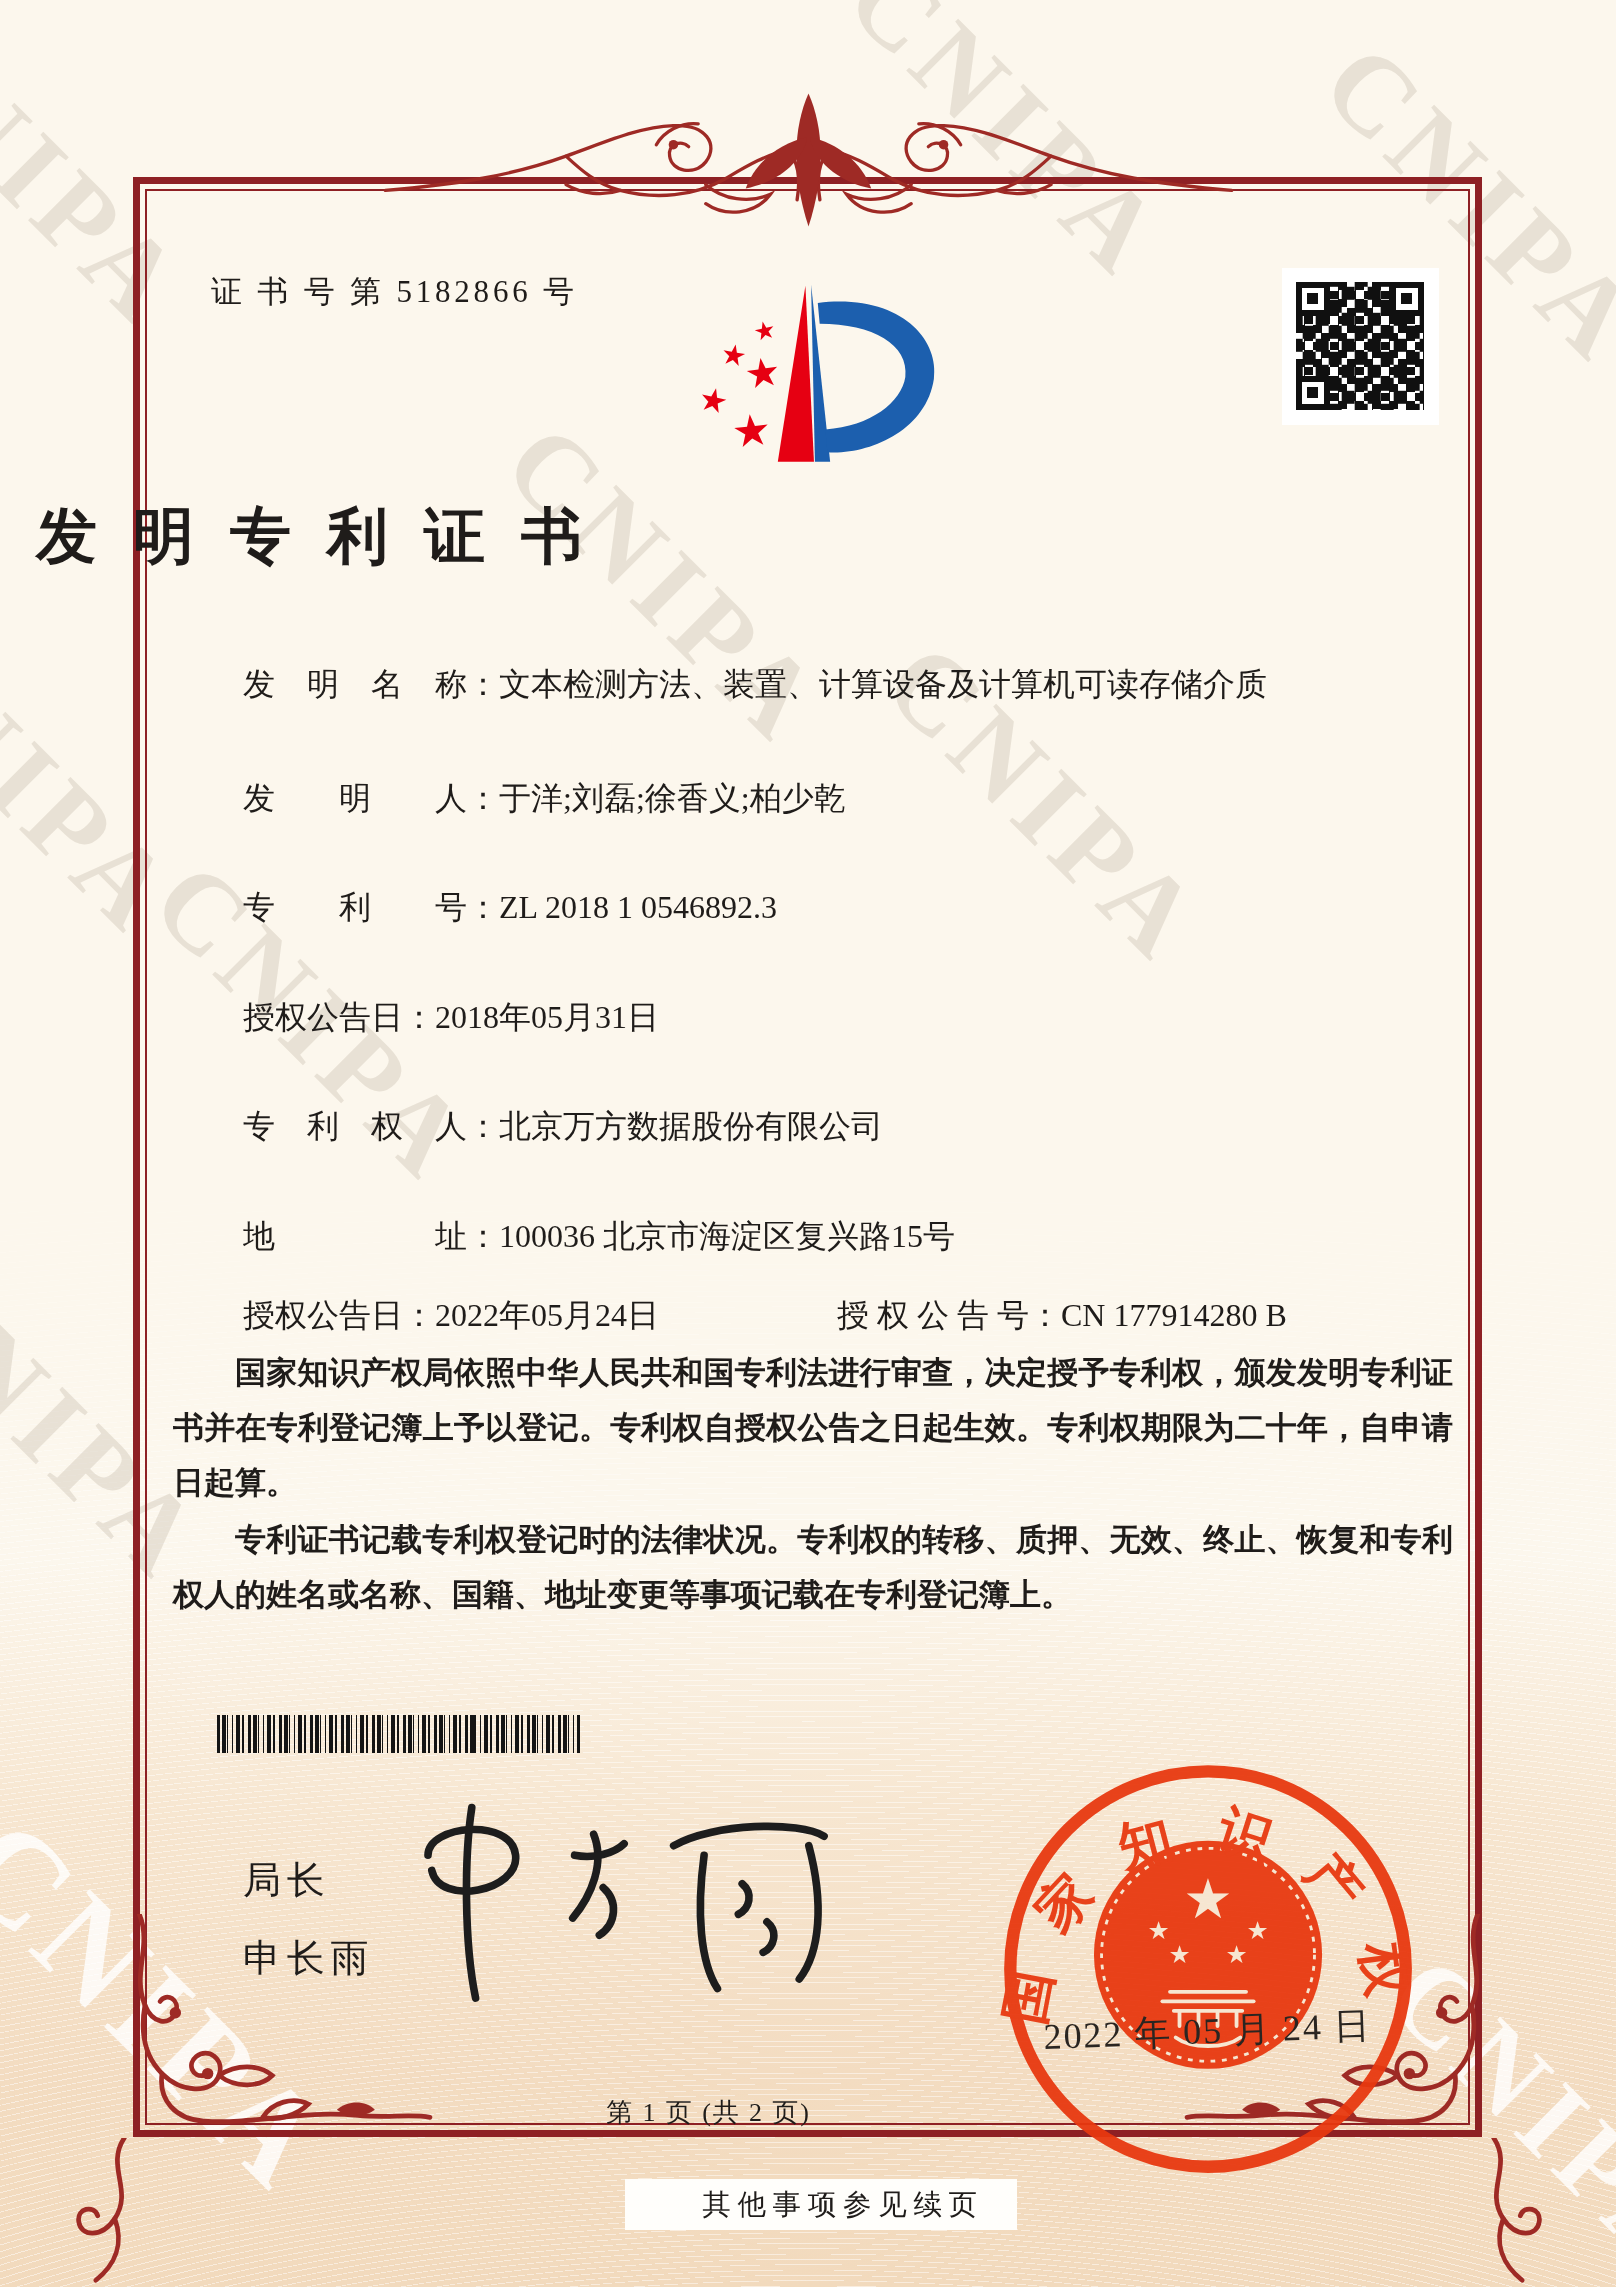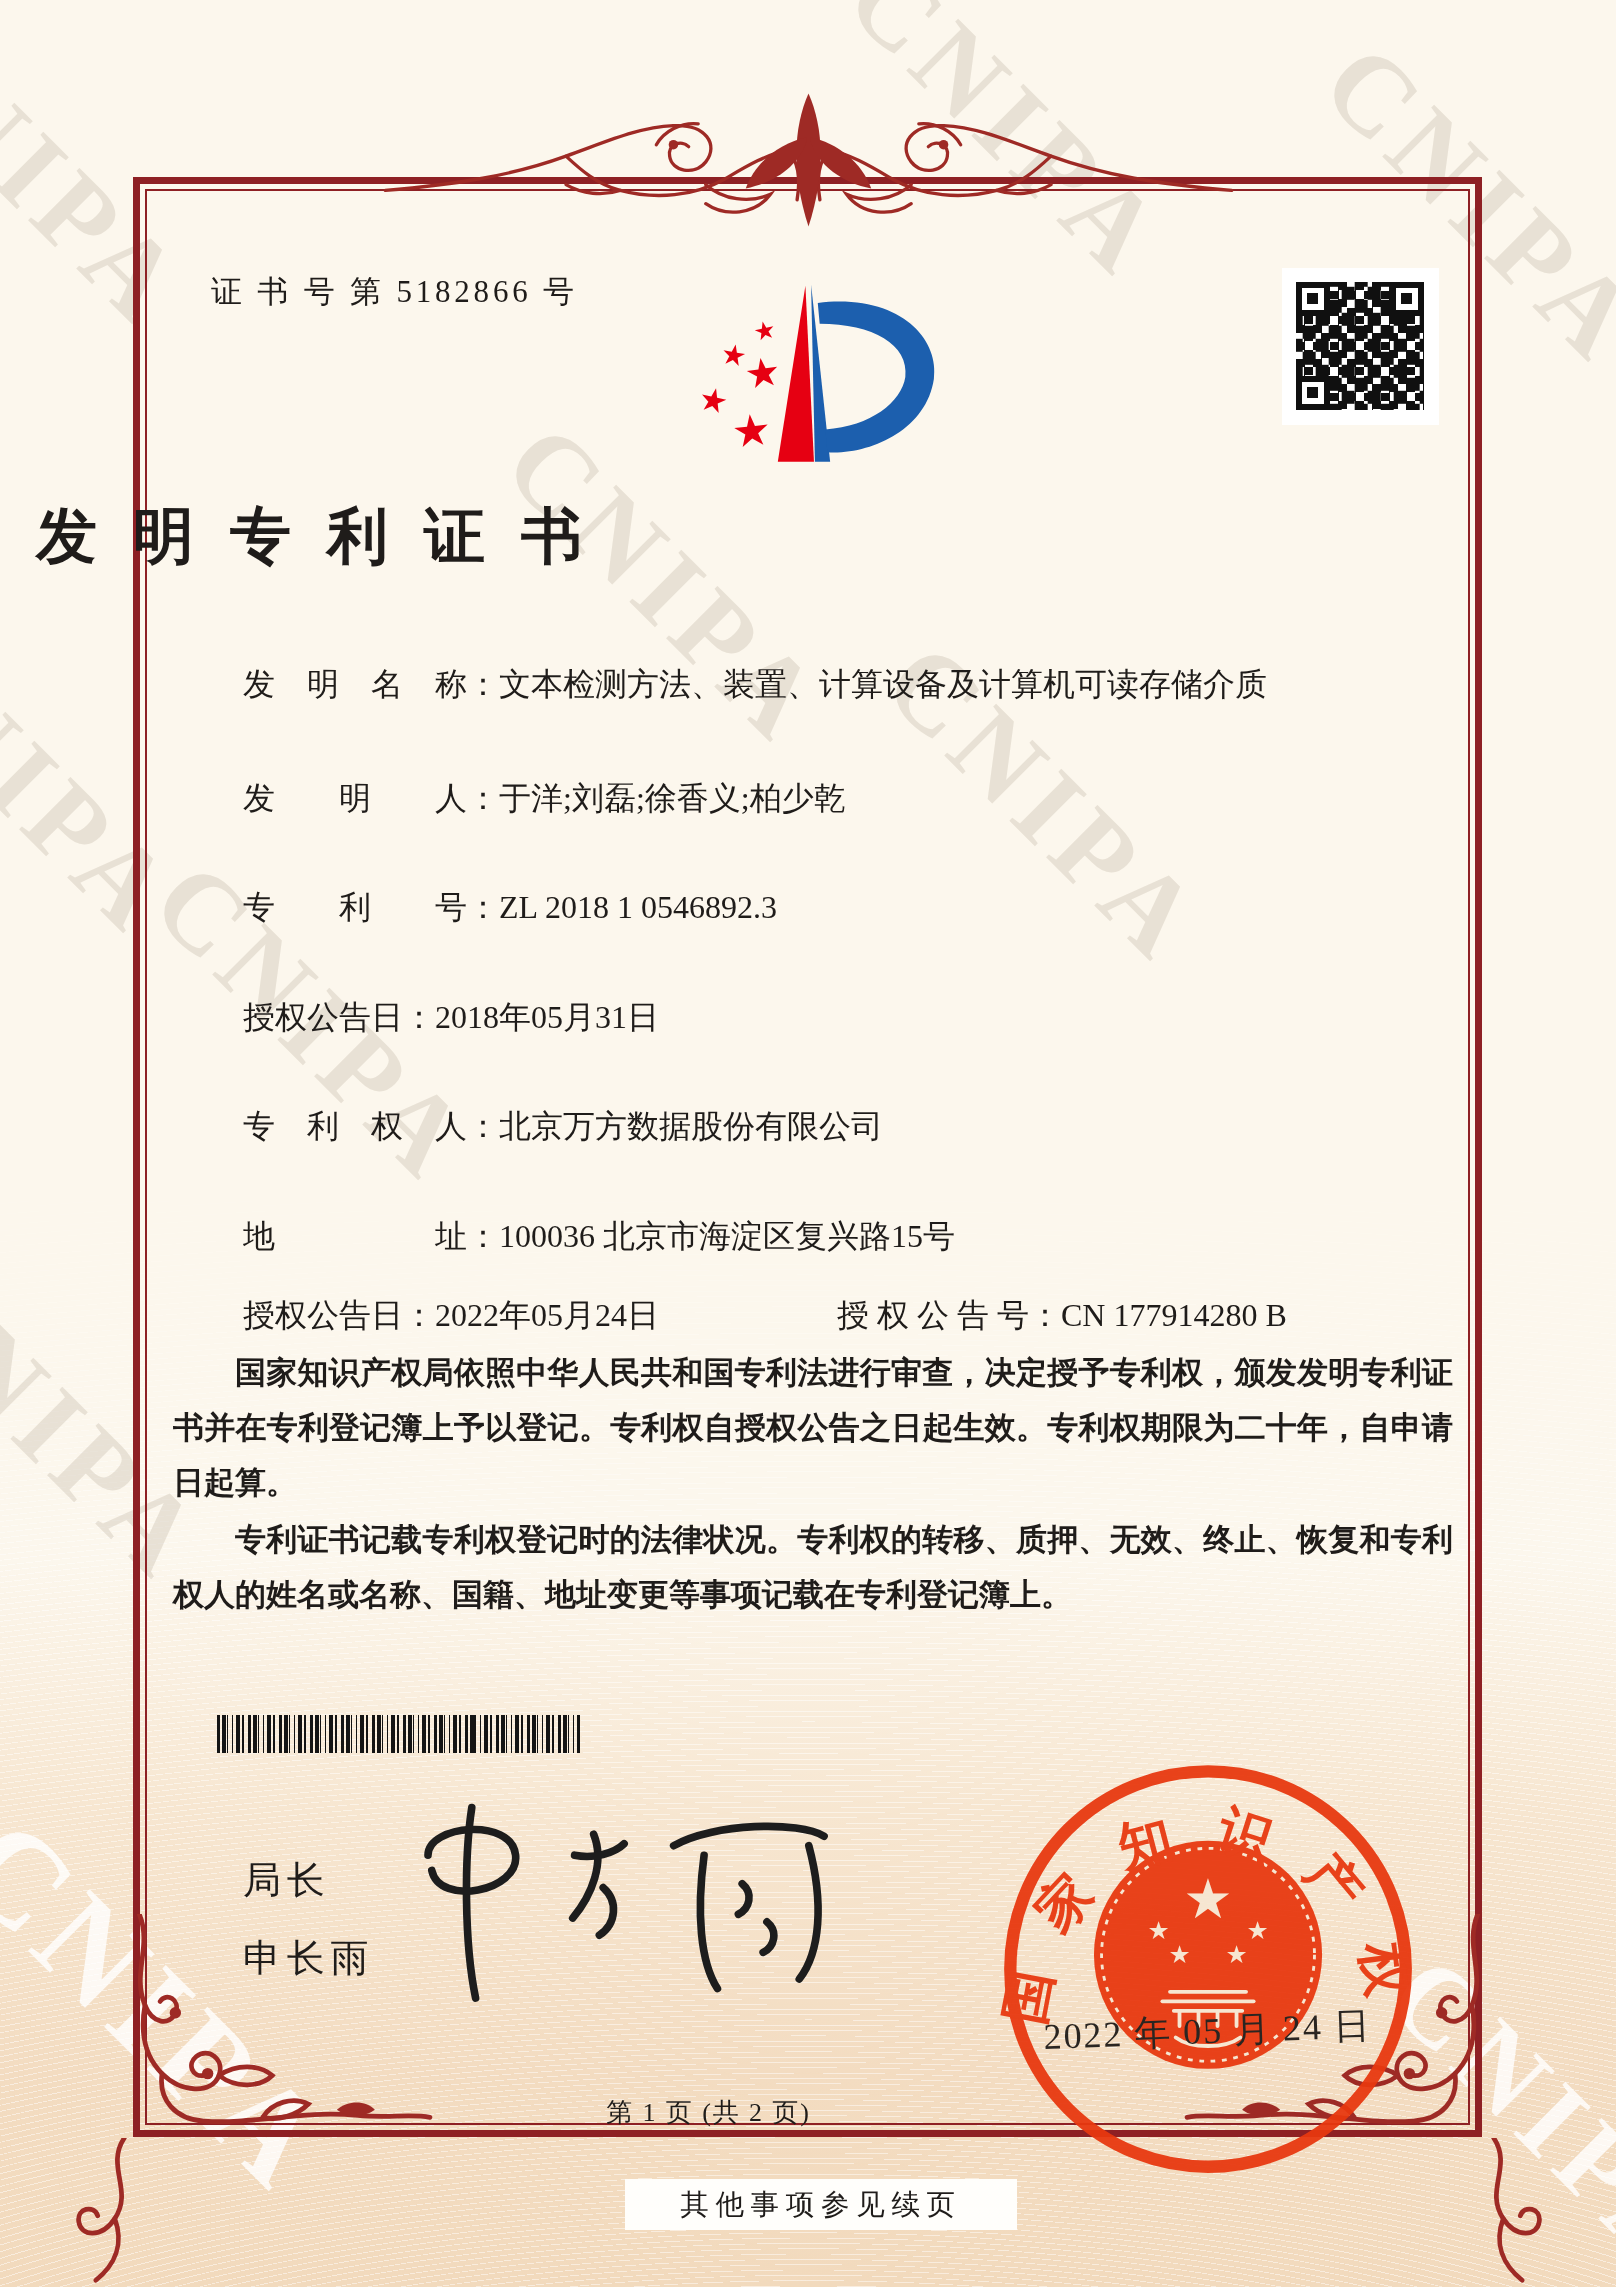--- a/index.html
+++ b/index.html
@@ -79,23 +79,23 @@
   }
   
   .signer{position:absolute;left:243px;font-size:38px;font-family:"Liberation Sans","DejaVu Sans",sans-serif;letter-spacing:5.7px;text-align:center;}
   .signer-title{top:1855px;} .signer-name{top:1933px;}
   .signature-svg{position:absolute;left:388px;top:1800px;}
   
   .seal{position:absolute;left:997px;top:1758px;opacity:.94;}
   
   .page-info{position:absolute;left:566px;top:2095px;width:285px;text-align:center;font-size:26px;letter-spacing:1.9px;}
   .note-strip{
-    position:absolute;left:625px;top:2179px;width:392px;height:51px;background:#fffefb;
+    position:absolute;left:625px;top:2179px;width:348px;height:51px;background:#fffefb;
     display:flex;align-items:center;justify-content:center;
-    font-size:28.5px;letter-spacing:6.7px;
+    font-size:28.5px;letter-spacing:6.7px;padding-left:44px;
   }
   
   .orn{position:absolute;}
 </style>
 </head>
 <body>
 
 <div class="page">
 
   <div class="bg-bottom"></div>

